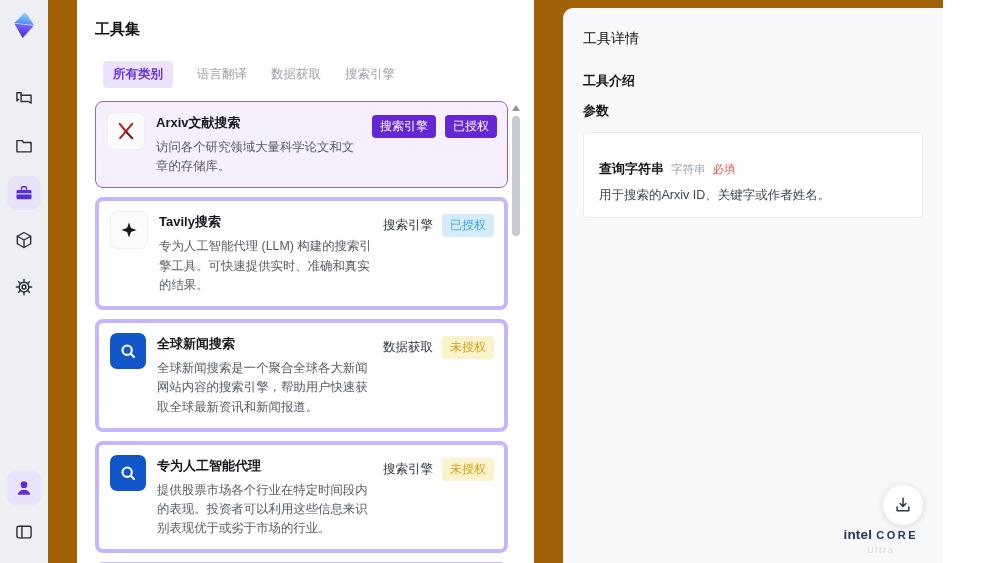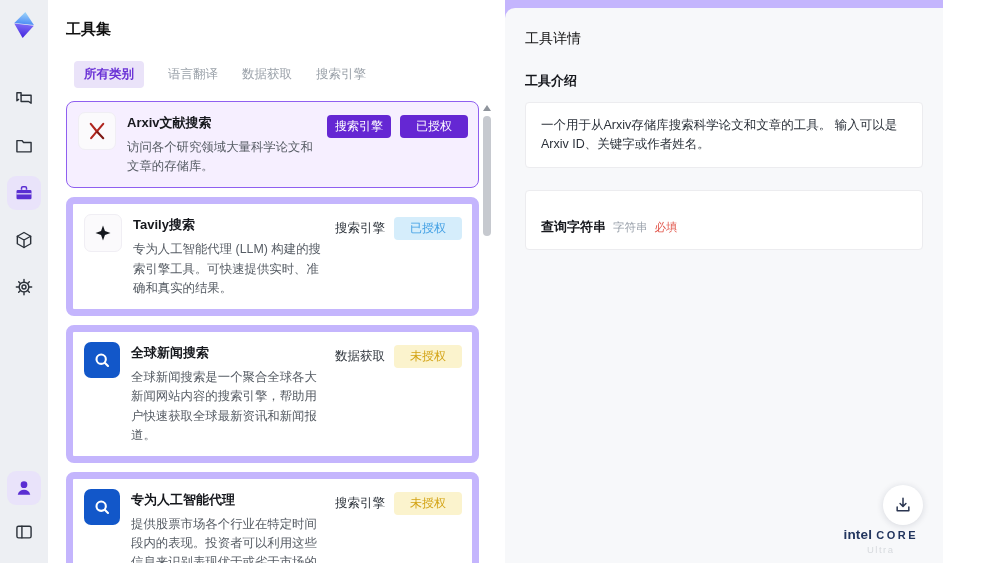--- a/index.html
+++ b/index.html
@@ -1,46 +1,46 @@
 <!DOCTYPE html>
 <html><head>
 <meta charset="utf-8">
 <style>
   html,body{margin:0;padding:0;background:#fff;}
   body{width:1000px;height:563px;overflow:hidden;font-family:"Liberation Sans","DejaVu Sans",sans-serif;-webkit-font-smoothing:antialiased;}
-  .app{display:flex;width:943px;height:563px;background:#c4b5fd;}
+  .app{display:flex;width:943px;height:563px;background:#a16207;gap:29px;}
 
   
   .sidebar{width:48px;background:#edeff3;display:flex;flex-direction:column;align-items:center;padding:10px 0 14px;box-sizing:border-box;flex:none;}
   .logo{width:30px;height:30px;cursor:pointer;}
   .side-nav{display:flex;flex-direction:column;gap:13px;margin-top:42px;}
   .side-item{width:34px;height:34px;border-radius:9px;display:flex;align-items:center;justify-content:center;cursor:pointer;}
   .side-item.active{background:#e9e3fa;}
   .side-bottom{margin-top:auto;display:flex;flex-direction:column;gap:10px;align-items:center;}
   .icon-slot{display:flex;align-items:center;justify-content:center;}
 
   
   .list-panel{width:457px;box-sizing:border-box;padding:14px 12px 0 18px;position:relative;flex:none;background:#fff;}
   .page-title{font-size:15px;font-weight:bold;color:#111;margin:6px 0 22px;}
   .tabs{display:flex;align-items:center;gap:24px;margin-bottom:13px;padding-left:8px;}
   .tab{font-size:12.5px;color:#9aa1a9;cursor:pointer;white-space:nowrap;}
   .tab.active{background:#eae3f9;color:#6b33d6;padding:5px 10px;border-radius:4px;font-weight:bold;}
   .tool-list{position:relative;}
   .tools-container{margin-right:14px;}
-  .tool-item{display:flex;gap:11px;padding:10px 10px 11px 11px;border:7px solid #c4b5fd;border-radius:8px;margin-bottom:9px;background:#fff;cursor:pointer;box-sizing:border-box;}
+  .tool-item{display:flex;gap:11px;padding:10px 10px 11px 11px;border:4px solid #c4b5fd;border-radius:8px;margin-bottom:9px;background:#fff;cursor:pointer;box-sizing:border-box;}
   .tool-item.selected{background:#f6efff;border:1.5px solid #8f5ff0;}
   .tool-icon{width:36px;height:36px;border-radius:7px;flex:none;display:flex;align-items:center;justify-content:center;}
   .tile-white{background:#fbfafc;border:1px solid #f0eef4;}
   .tile-blue{background:#1257c9;}
   .tool-body{flex:1;min-width:0;}
   .tool-name{font-size:13px;font-weight:bold;color:#16181d;margin:2px 0 6px;}
   .tool-desc{font-size:12.4px;color:#565c64;line-height:1.55;}
   .tool-meta{flex:none;display:flex;gap:9px;align-items:flex-start;padding-top:3px;}
   .cat{font-size:12.5px;color:#2e343c;padding-top:3px;}
-  .badge{font-size:12px;padding:3px 16px;border-radius:4px;white-space:nowrap;line-height:1.4;}
+  .badge{font-size:12px;padding:3px 8px;border-radius:4px;white-space:nowrap;line-height:1.4;}
   .badge.purple{background:#6527d3;color:#fff;}
   .cat.badge{padding:3px 8px;color:#fff;}
   .badge.blue{background:#d5edfb;color:#43a0e4;}
   .badge.yellow{background:#fbf3cd;color:#d3a315;}
   
   .scrollbar{position:absolute;top:0;bottom:-8px;right:0;width:12px;}
   .sb-up,.sb-down{position:absolute;left:2px;width:0;height:0;border-left:4px solid transparent;border-right:4px solid transparent;cursor:pointer;}
   .sb-up{top:4px;border-bottom:6px solid #8f949c;}
   .sb-thumb{position:absolute;top:15px;left:2px;width:8px;height:120px;background:#c6c9cf;border-radius:4px;cursor:grab;}
 
@@ -236,27 +236,28 @@
         <div class="sb-up"></div>
         <div class="sb-thumb"></div>
 
       </div>
     </div>
   </section>
 
   <section class="details-panel">
     <h2 class="details-title">工具详情</h2>
     <h3 class="section-h">工具介绍</h3>
-    <div class="intro-box">一个用于从Arxiv存储库搜索科学论文和文章的工具。 输入可以是Arxiv ID、关键字或作者姓名。</div>
+    <h3 class="section-h">参数</h3>
     <div class="params-box">
       <div class="param-head">
         <span class="param-name">查询字符串</span>
         <span class="param-type">字符串</span>
         <span class="param-req">必填</span>
       </div>
+      <div class="param-desc">用于搜索的Arxiv ID、关键字或作者姓名。</div>
     </div>
 
     <div class="fab">
       <span class="icon-slot">
           <svg width="20" height="20" viewBox="0 0 24 24" fill="none" stroke="#2a3550" stroke-width="1.8" stroke-linecap="round" stroke-linejoin="round">
             <path d="M12 4v9M8.5 10.2L12 13.7l3.5-3.5"></path>
             <path d="M5 14.5V19h14v-4.5"></path>
           </svg>
         </span>
     </div>

